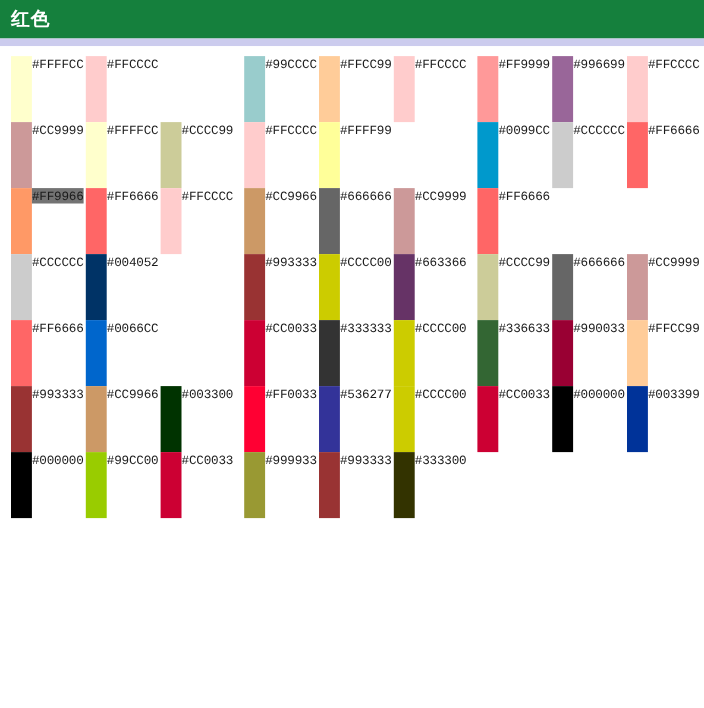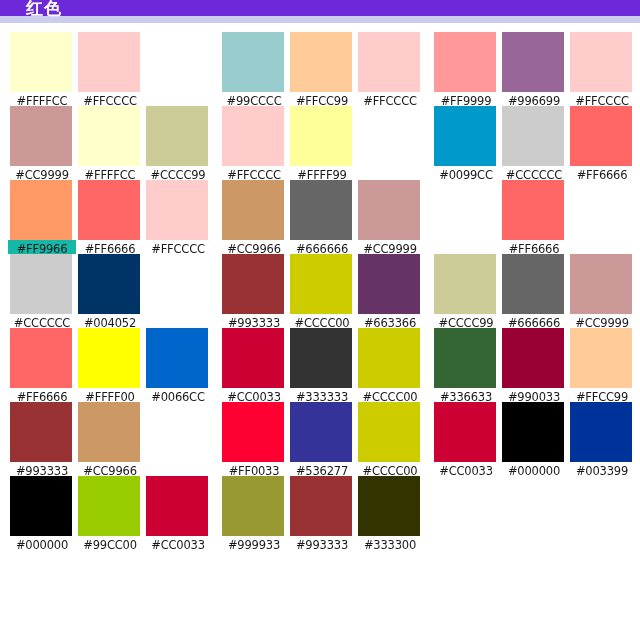--- a/index.html
+++ b/index.html
@@ -8,25 +8,25 @@
     padding: 0;
     width: 640px;
     height: 644px;
     background: #ffffff;
     font-family: "DejaVu Sans", "Liberation Sans", sans-serif;
     overflow: hidden;
   }
 
   
   #header-bar {
-    height: 16px;
-    background: #6d28d9;
+    height: 35px;
+    background: #15803d;
     display: flex;
     align-items: center;
-    padding-left: 26px;
+    padding-left: 10px;
   }
   #header-title {
     color: #ffffff;
     font-size: 17px;
     font-weight: bold;
     letter-spacing: 1px;
     line-height: 32px;
   }
   #header-divider {
     height: 7px;
@@ -42,31 +42,31 @@
   #palette-area {
     display: flex;
     align-items: flex-start;
     padding-left: 8px;
   }
   .palette-group {
     display: flex;
     flex-direction: column;
   }
   #group-middle { margin-left: 8px; }
-  #group-right  { margin-left: 8px; align-items: center; }
+  #group-right  { margin-left: 8px; }
 
   .swatch-row {
     display: flex;
     flex-direction: row;
   }
   .swatch-cell {
     width: 68px;
     display: flex;
-    flex-direction: column;
     align-items: stretch;
+    font-family: Liberation Mono, monospace;
   }
   .swatch-chip {
     height: 60px;
     width: 62px;
     margin: 0 auto 0 2px;
     display: block;
   }
   .swatch-label {
     font-size: 11.5px;
     color: #1a1a1a;
@@ -112,21 +112,21 @@
           <div class="swatch-label">#FFFFCC</div>
         </div>
         <div class="swatch-cell">
           <div class="swatch-chip" title="#CCCC99" style="background: rgb(204, 204, 153);"></div>
           <div class="swatch-label">#CCCC99</div>
         </div>
       </div>
       <div class="swatch-row">
         <div class="swatch-cell">
           <div class="swatch-chip" title="#FF9966" style="background: rgb(255, 153, 102);"></div>
-          <div class="swatch-label selected" style="background: #14b8a6;">#FF9966</div>
+          <div class="swatch-label selected" style="background: #737373;">#FF9966</div>
         </div>
         <div class="swatch-cell">
           <div class="swatch-chip" title="#FF6666" style="background: rgb(255, 102, 102);"></div>
           <div class="swatch-label">#FF6666</div>
         </div>
         <div class="swatch-cell">
           <div class="swatch-chip" title="#FFCCCC" style="background: rgb(255, 204, 204);"></div>
           <div class="swatch-label">#FFCCCC</div>
         </div>
       </div>
@@ -139,37 +139,37 @@
           <div class="swatch-chip" title="#003366" style="background: rgb(0, 51, 102);"></div>
           <div class="swatch-label">#004052</div>
         </div>
       </div>
       <div class="swatch-row">
         <div class="swatch-cell">
           <div class="swatch-chip" title="#FF6666" style="background: rgb(255, 102, 102);"></div>
           <div class="swatch-label">#FF6666</div>
         </div>
         <div class="swatch-cell">
-          <div class="swatch-chip" title="#FFFF00" style="background: rgb(255, 255, 0);"></div>
-          <div class="swatch-label">#FFFF00</div>
-        </div>
-        <div class="swatch-cell">
           <div class="swatch-chip" title="#0066CC" style="background: rgb(0, 102, 204);"></div>
           <div class="swatch-label">#0066CC</div>
         </div>
       </div>
       <div class="swatch-row">
         <div class="swatch-cell">
           <div class="swatch-chip" title="#993333" style="background: rgb(153, 51, 51);"></div>
           <div class="swatch-label">#993333</div>
         </div>
         <div class="swatch-cell">
           <div class="swatch-chip" title="#CC9966" style="background: rgb(204, 153, 102);"></div>
           <div class="swatch-label">#CC9966</div>
         </div>
+        <div class="swatch-cell">
+          <div class="swatch-chip" title="#003300" style="background: rgb(0, 51, 0);"></div>
+          <div class="swatch-label">#003300</div>
+        </div>
       </div>
       <div class="swatch-row">
         <div class="swatch-cell">
           <div class="swatch-chip" title="#000000" style="background: rgb(0, 0, 0);"></div>
           <div class="swatch-label">#000000</div>
         </div>
         <div class="swatch-cell">
           <div class="swatch-chip" title="#99CC00" style="background: rgb(153, 204, 0);"></div>
           <div class="swatch-label">#99CC00</div>
         </div>

